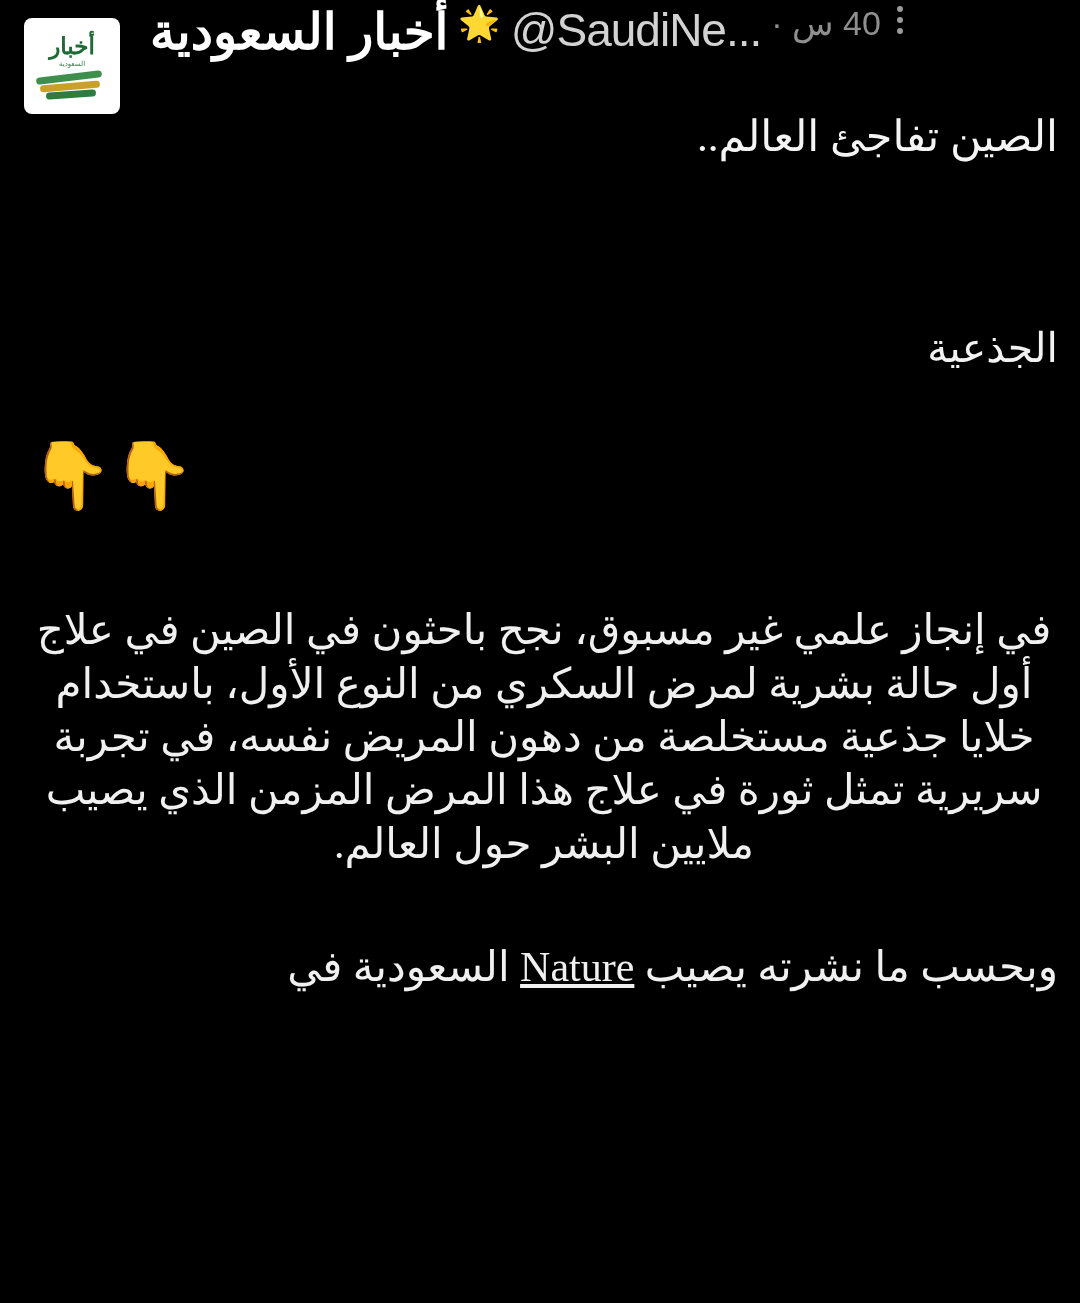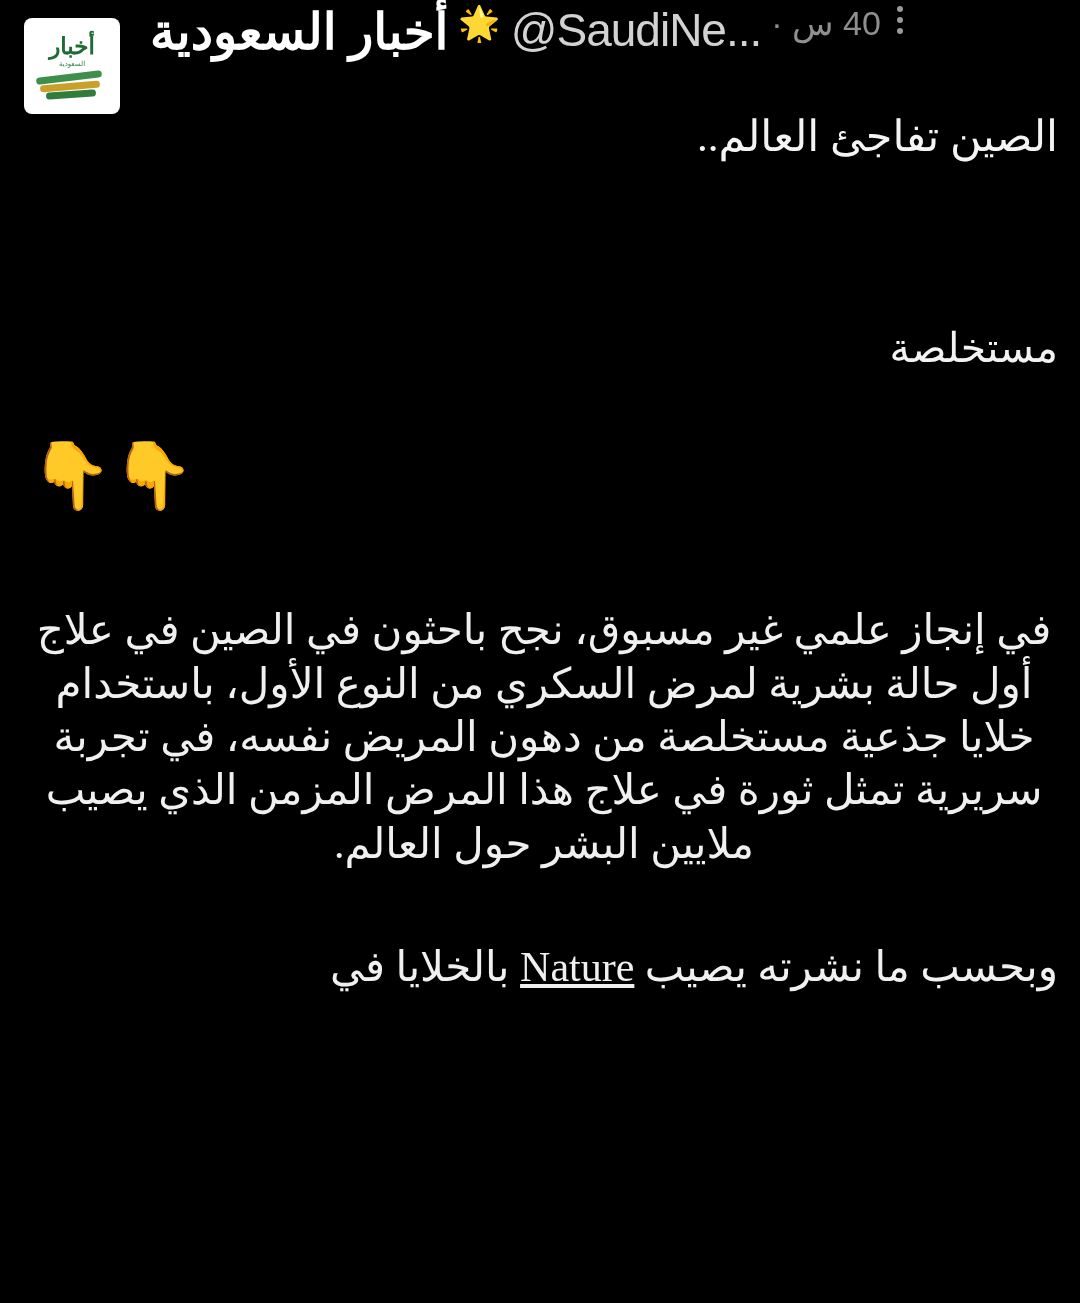--- a/index.html
+++ b/index.html
@@ -206,26 +206,26 @@
           <span></span>
           <span></span>
       </span>
     </div>
   </div>
 
   <div class="post-body">
     <div class="headline">الصين تفاجئ العالم..</div>
     <div class="spacer-l"></div>
     <div class="spacer-m"></div>
-    <div class="line">مستخلصة</div>
+    <div class="line">الجذعية</div>
     <div class="spacer-m"></div>
     <div class="emoji-row" style="margin-left: -120px; text-align: left;">👇👇</div>
     <div class="spacer-l"></div>
     <div class="para" style="margin-left: -120px;">في إنجاز علمي غير مسبوق، نجح باحثون في الصين في علاج أول حالة بشرية لمرض السكري من النوع الأول، باستخدام خلايا جذعية مستخلصة من دهون المريض نفسه، في تجربة سريرية تمثل ثورة في علاج هذا المرض المزمن الذي يصيب ملايين البشر حول العالم.</div>
     <div class="spacer-m"></div>
     <div class="tail" style="margin-left: -120px;">
       <span>وبحسب ما نشرته يصيب</span>
       <span class="latin">Nature</span>
-      <span>بالخلايا في</span>
+      <span>السعودية في</span>
     </div>
   </div>
 
 </div>
 
 </body></html>

